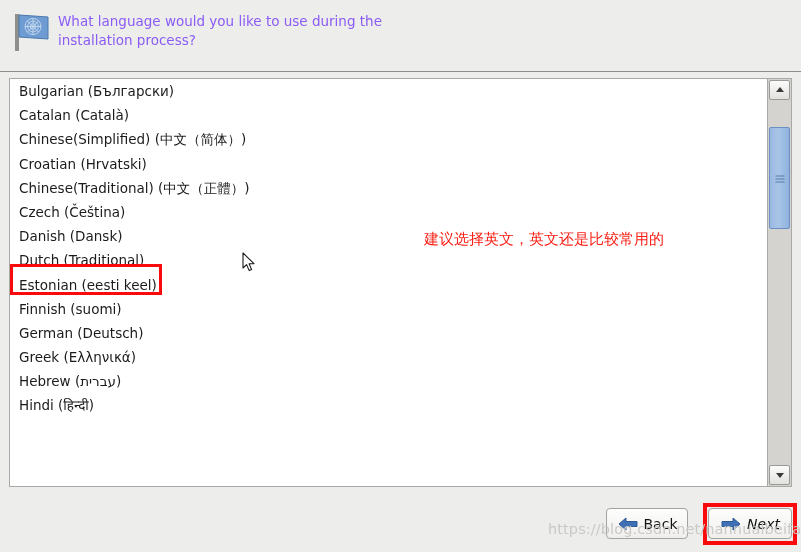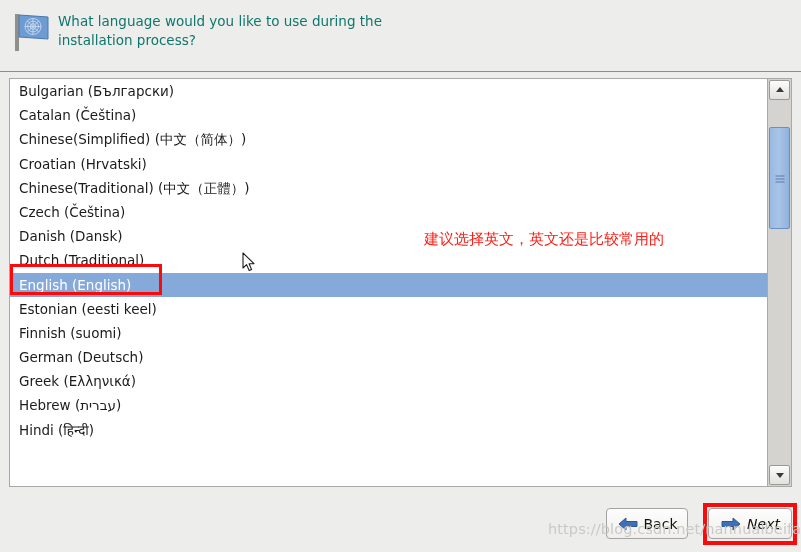--- a/index.html
+++ b/index.html
@@ -30,21 +30,21 @@
     position: absolute;
     left: 12px; top: 11px;
     width: 38px; height: 42px;
   }
   #header-text {
     position: absolute;
     left: 58px; top: 12px;
     width: 340px;
     font-size: 13.5px;
     line-height: 19px;
-    color: #0f766e;
+    color: #8b5cf6;
   }
 
   
   #list-panel {
     position: absolute;
     left: 9px; top: 78px;
     width: 783px;
     height: 409px;
     box-sizing: border-box;
     border: 1px solid #a9a9a6;
@@ -220,28 +220,27 @@
       <line x1="15.3" y1="9.8" x2="26.7" y2="21.2"></line>
       <line x1="26.7" y1="9.8" x2="15.3" y2="21.2"></line>
     </g>
   </svg>
   <div id="header-text">What language would you like to use during the installation process?</div>
 </div>
 
 <div id="list-panel">
   <div id="list-scrollport">
       <div class="lang-row">Bulgarian (Български)</div>
-      <div class="lang-row">Catalan (Čeština)</div>
+      <div class="lang-row">Catalan (Català)</div>
       <div class="lang-row">Chinese(Simplified) (中文（简体）)</div>
       <div class="lang-row">Croatian (Hrvatski)</div>
       <div class="lang-row">Chinese(Traditional) (中文（正體）)</div>
       <div class="lang-row">Czech (Čeština)</div>
       <div class="lang-row">Danish (Dansk)</div>
       <div class="lang-row">Dutch (Traditional)</div>
-      <div class="lang-row selected">English (English)</div>
       <div class="lang-row">Estonian (eesti keel)</div>
       <div class="lang-row">Finnish (suomi)</div>
       <div class="lang-row">German (Deutsch)</div>
       <div class="lang-row">Greek (Ελληνικά)</div>
       <div class="lang-row">Hebrew (עברית)</div>
       <div class="lang-row">Hindi (हिन्दी)</div>
     </div>
 
   <div id="scrollbar">
     <div class="sb-button" id="sb-up">

